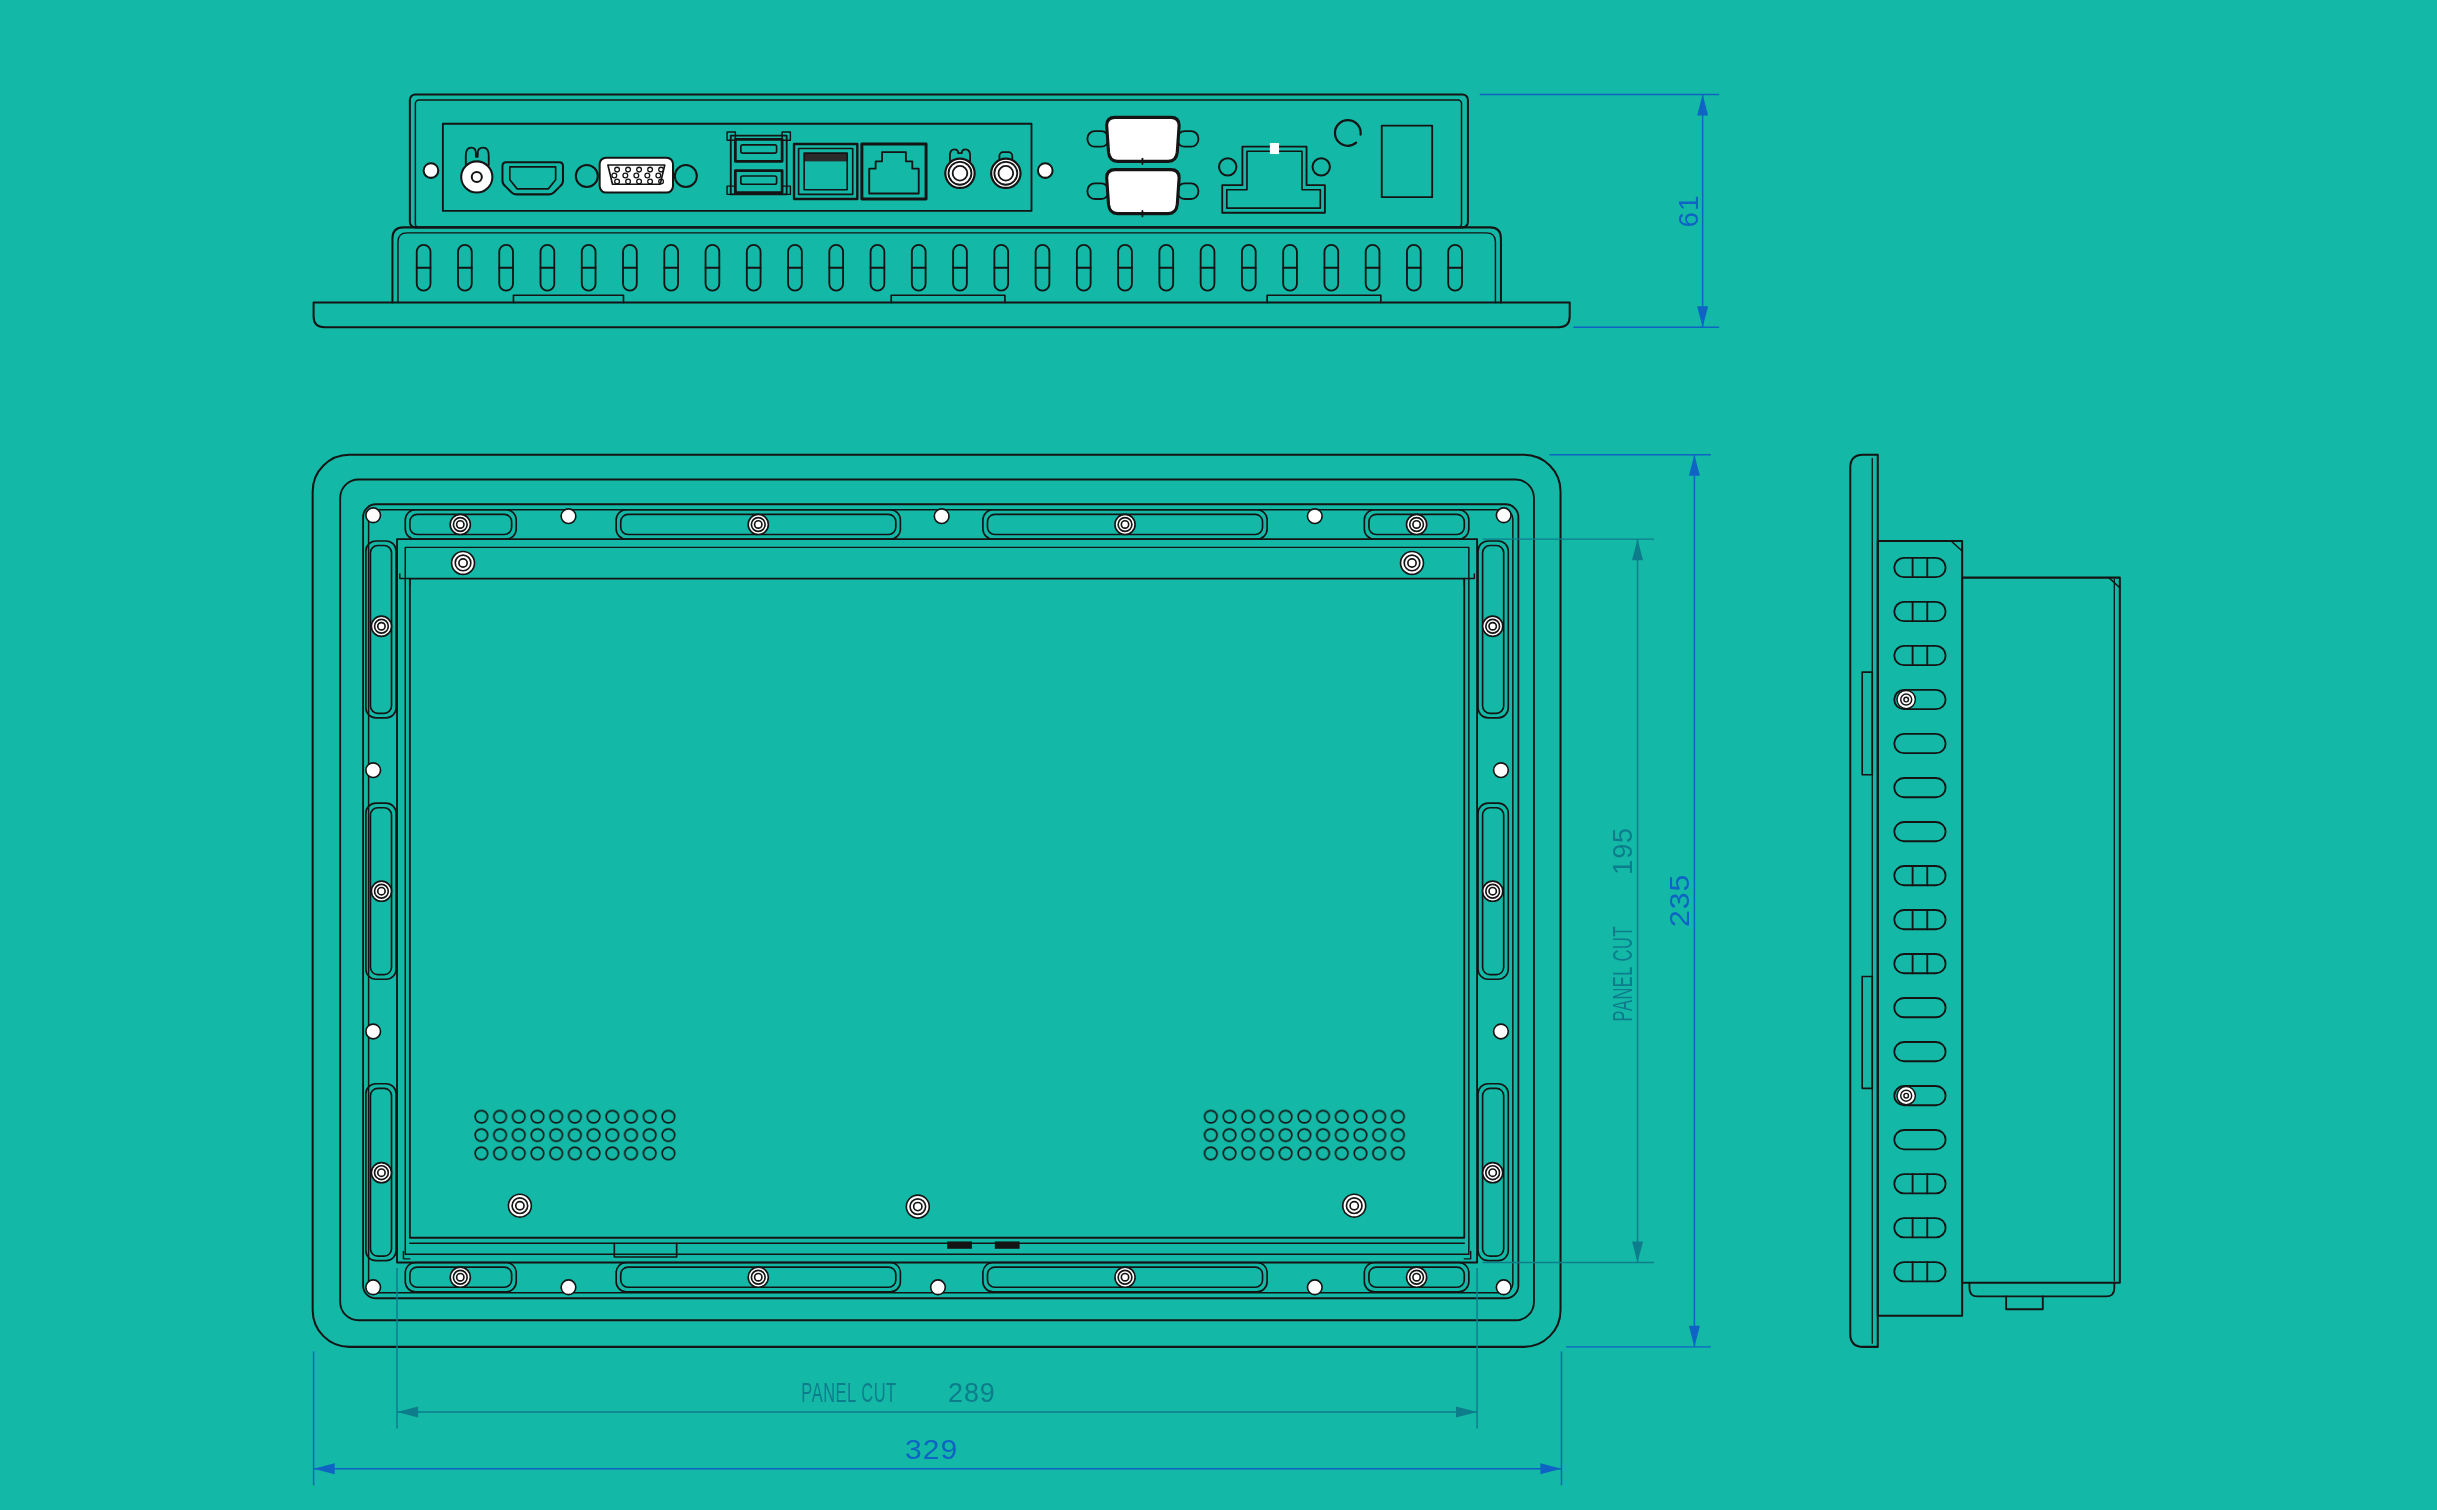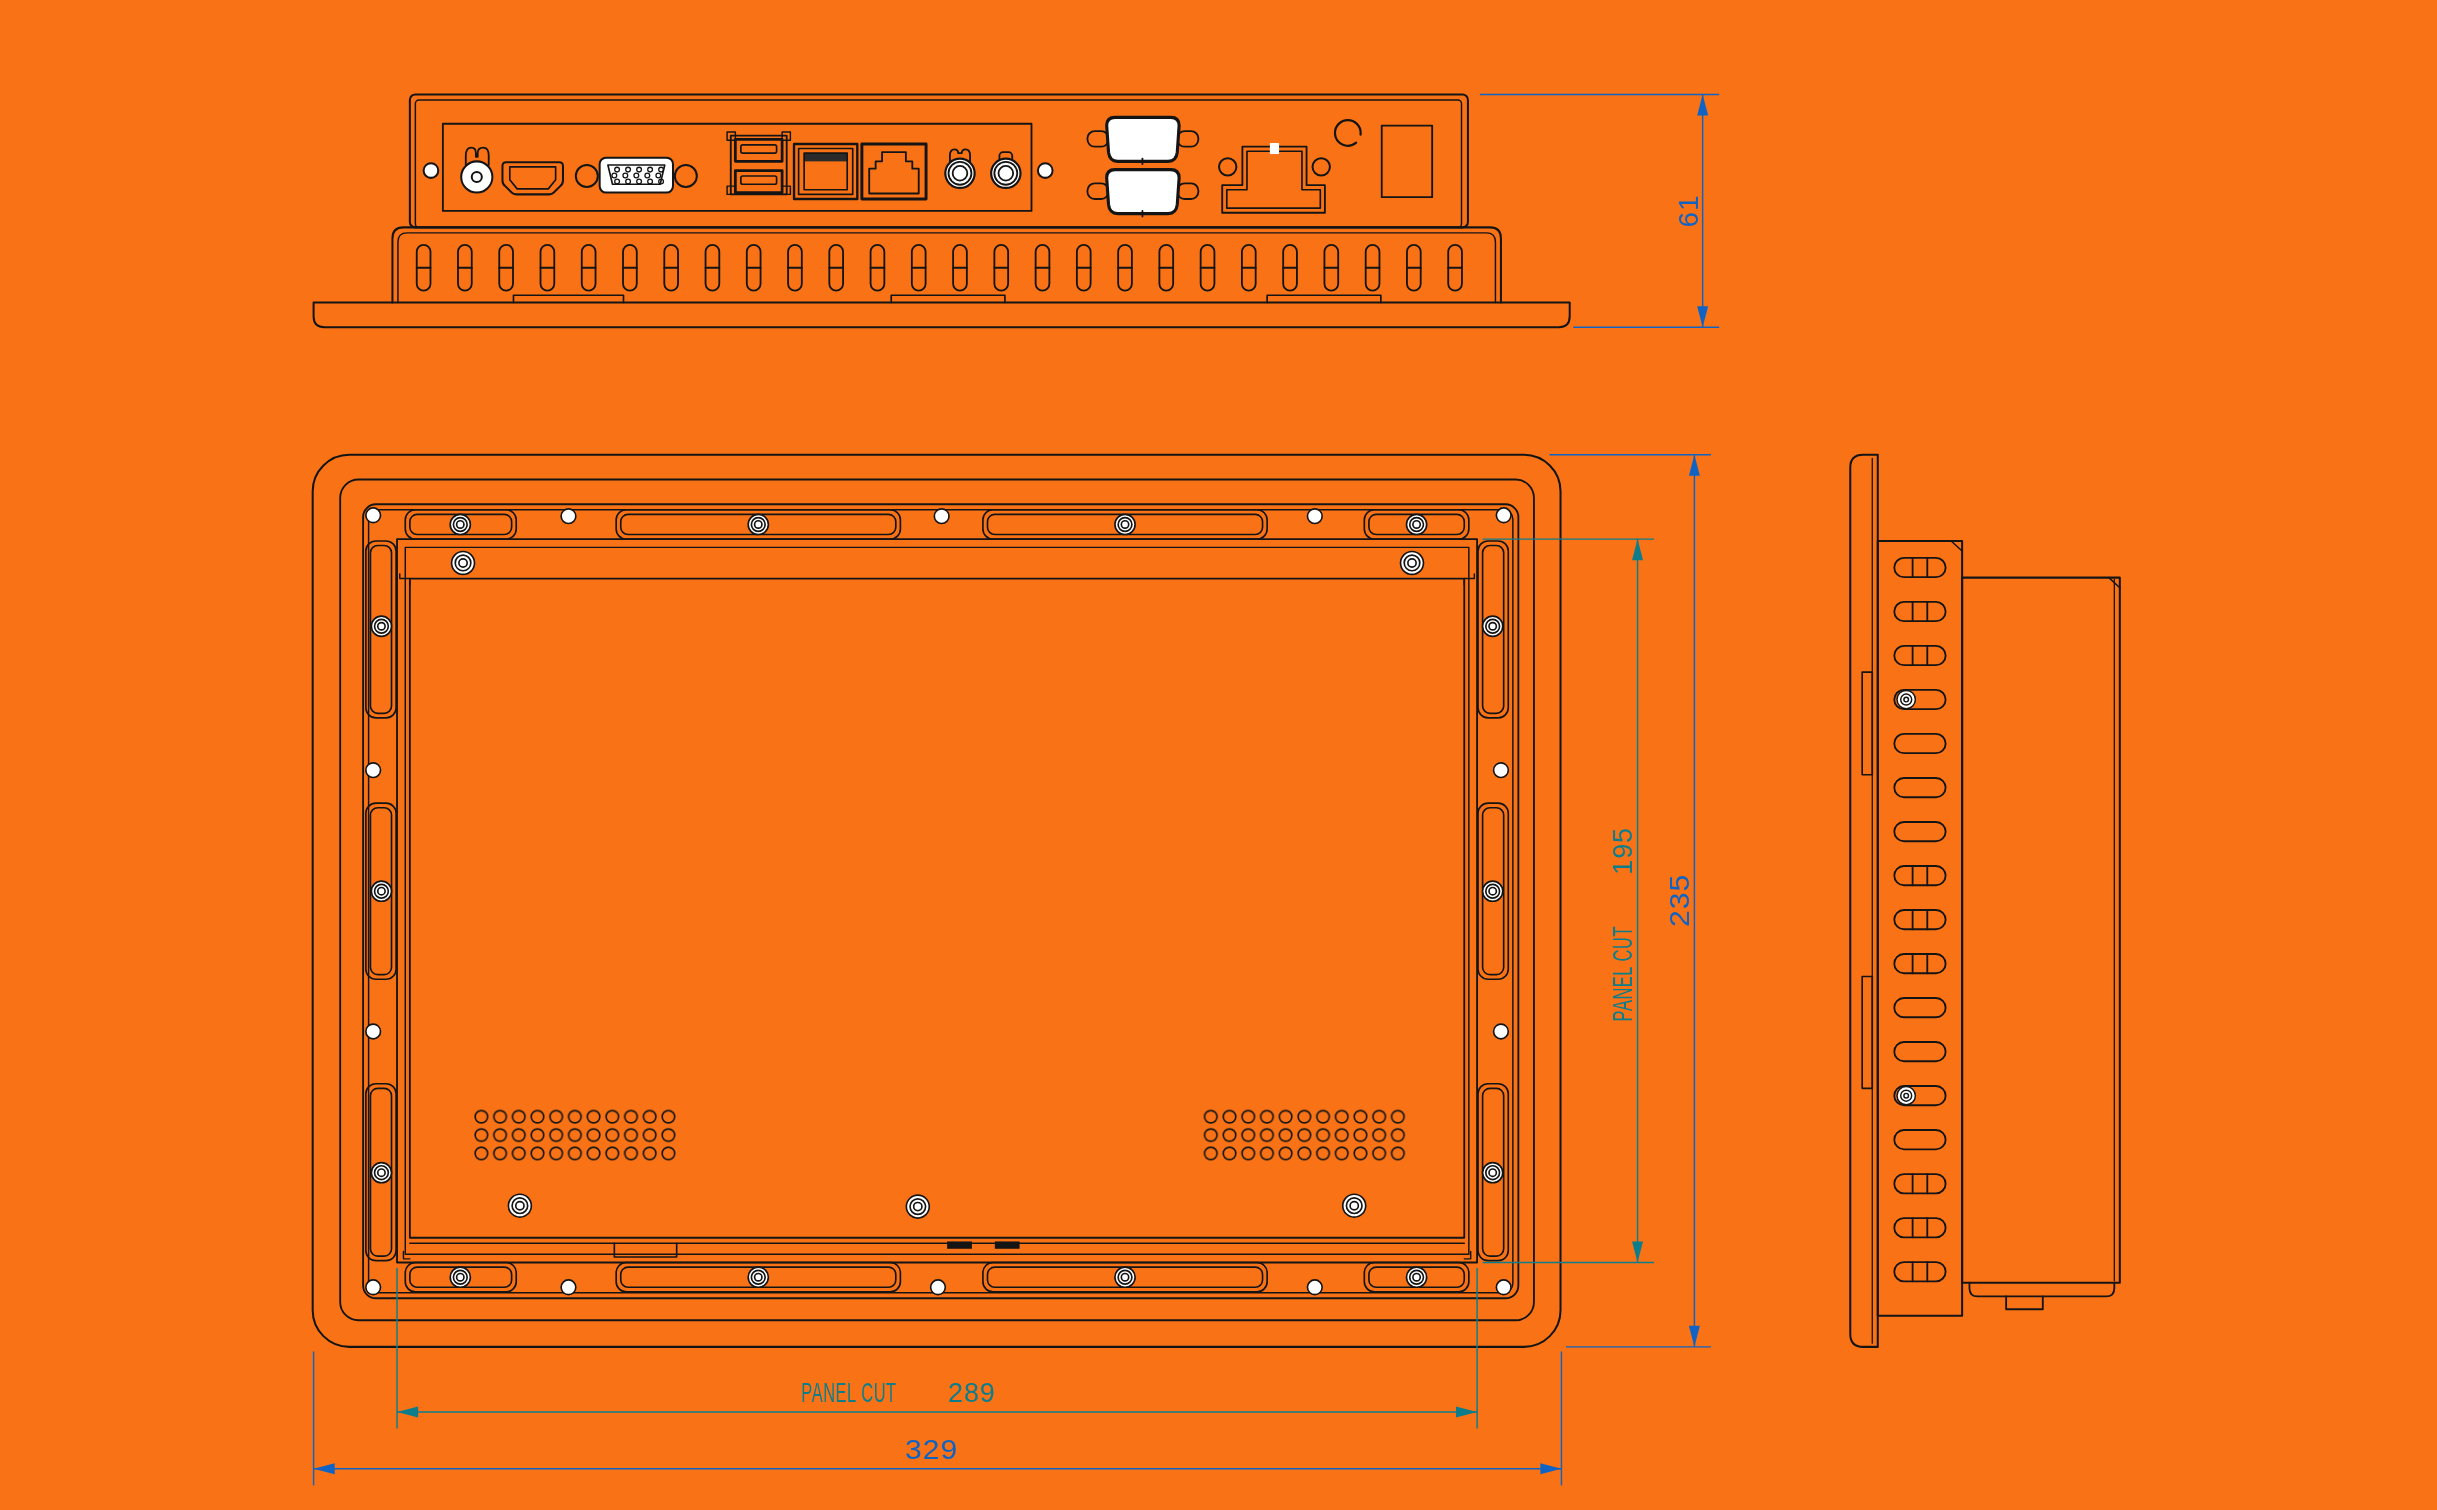--- a/index.html
+++ b/index.html
@@ -1,16 +1,16 @@
 <!DOCTYPE html>
 <html style="font-size:14.7px"><head>
 <meta charset="utf-8">
 <style>
   html,body{margin:0;padding:0;background:#fff;}
-  .stage{width:2438px;height:1511px;background:#f97316;position:relative;overflow:hidden;}
+  .stage{width:2438px;height:1511px;background:#14b8a6;position:relative;overflow:hidden;}
   svg{display:block;}
   .dim{font-family:"Liberation Sans",sans-serif;font-size:30px;letter-spacing:1px;}
   g[data-name]{outline:none;}
 </style>
 </head>
 <body>
 
 <div class="stage" data-name="drawing-sheet">
 <svg width="2438" height="1511" viewBox="0 0 2659 1648" xmlns="http://www.w3.org/2000/svg">
 

